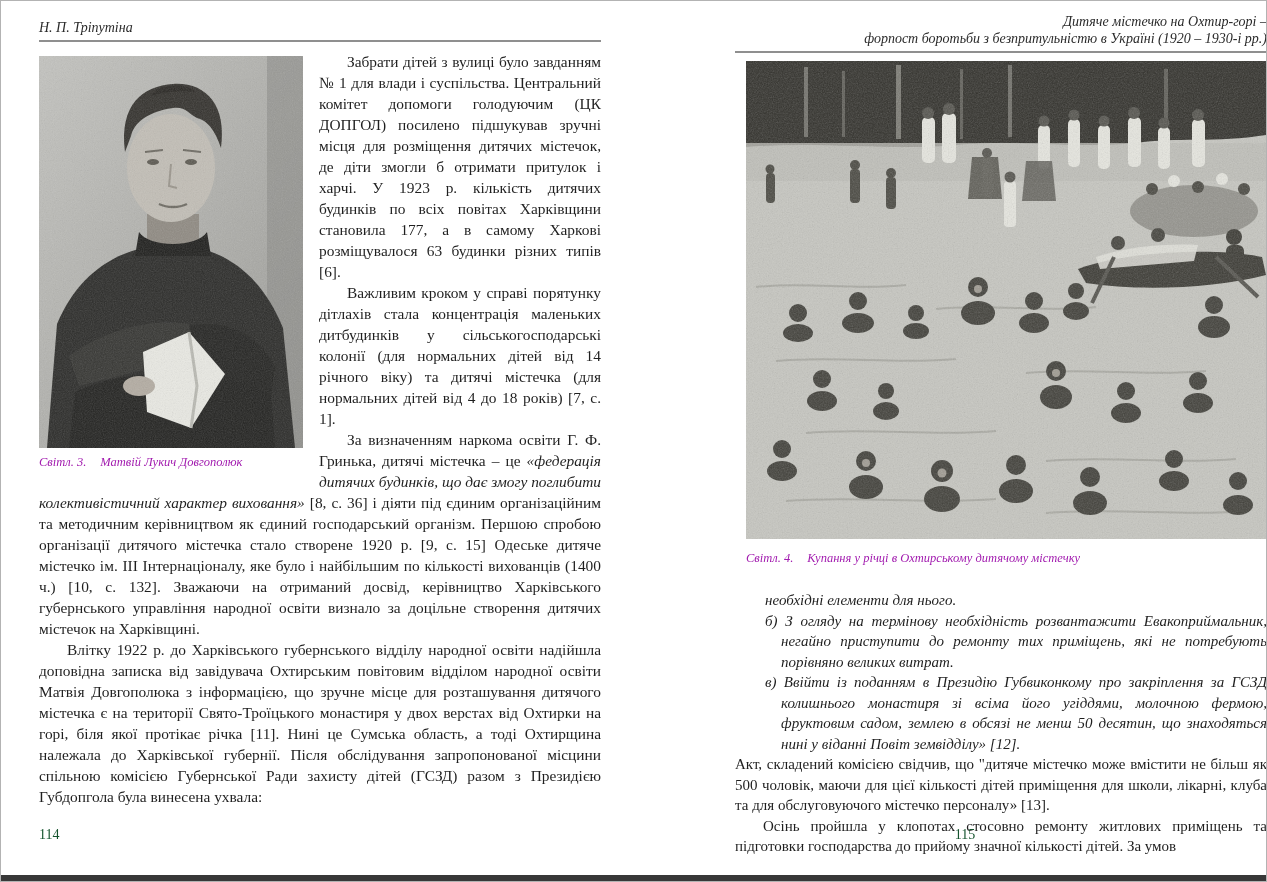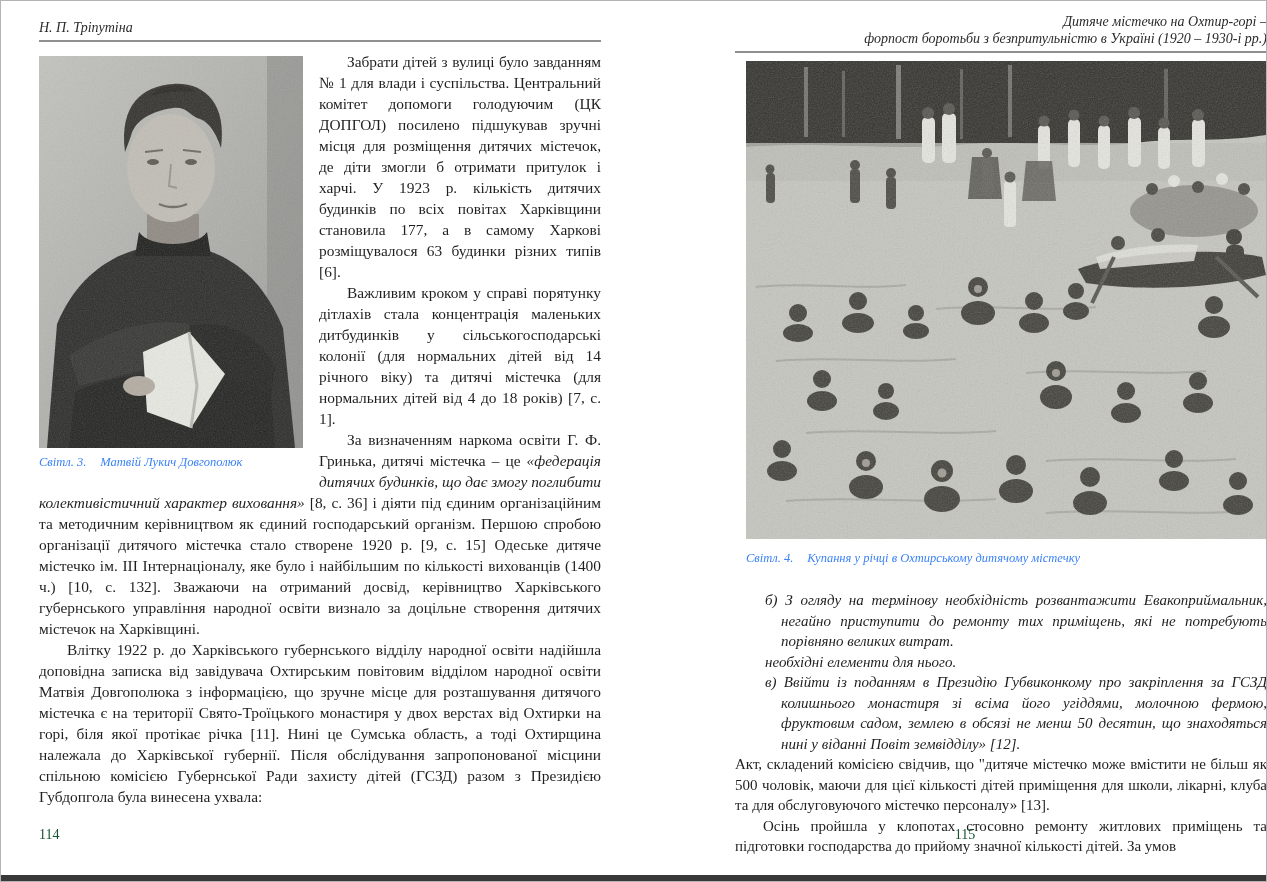--- a/index.html
+++ b/index.html
@@ -20,21 +20,21 @@
   .running-head{
     font-style:italic;font-size:14px;line-height:17px;color:#2a2a2a;
     border-bottom:2px solid #8f8f8f;padding-bottom:4px;
   }
   .running-head.right{text-align:right;}
   .lp-body{margin-top:9px;font-size:15.4px;line-height:21px;text-align:justify;}
   .lp-body p{margin:0;text-indent:28px;}
   .portrait-fig{float:left;width:264px;margin:5px 16px 4px 0;}
   .portrait-fig .photo-frame{width:264px;height:392px;overflow:hidden;background:#b0b0ac;}
   figcaption{
-    font-style:italic;font-size:12.5px;line-height:15px;color:#3b82f6;
+    font-style:italic;font-size:12.5px;line-height:15px;color:#a21caf;
     margin-top:7px;text-align:left;text-indent:0;
   }
   .cap-gap{display:inline-block;width:14px;}
   .quote-left{
     font-style:italic;margin:0;text-indent:0;
     padding-left:37px;text-align:justify;text-align-last:justify;
   }
   .pagenum{position:absolute;top:826px;font-size:14px;color:#14532d;}
   .pagenum.left{left:38px;}
   .pagenum.right{left:698px;width:532px;text-align:center;}
@@ -300,22 +300,22 @@
 
           <rect width="520" height="478" filter="url(#grain2)" opacity="0.28"></rect>
         </svg>
       </div>
       <figcaption class="rp-caption">
         <span>Світл. 4.</span><span class="cap-gap"></span><span>Купання у річці в Охтирському дитячому містечку</span>
       </figcaption>
     </figure>
 
     <div class="rp-body">
+      <p class="rq first">необхідні елементи для нього.</p>
       <p class="rq">б) З огляду на термінову необхідність розвантажити Евакоприймальник, негайно приступити до ремонту тих приміщень, які не потребують порівняно великих витрат.</p>
-      <p class="rq first">необхідні елементи для нього.</p>
       <p class="rq">в) Ввійти із поданням в Президію Губвиконкому про закріплення за ГСЗД колишнього монастиря зі всіма його угіддями, молочною фермою, фруктовим садом, землею в обсязі не менш 50 десятин, що знаходяться нині у віданні Повіт земвідділу» [12].</p>
       <p class="rp-plain">Акт, складений комісією свідчив, що "дитяче містечко може вмістити не більш як 500 чоловік, маючи для цієї кількості дітей приміщення для школи, лікарні, клуба та для обслуговуючого містечко персоналу» [13].</p>
       <p class="rp-indent">Осінь пройшла у клопотах стосовно ремонту житлових приміщень та підготовки господарства до прийому значної кількості дітей. За умов</p>
     </div>
   </div>
 
   <div class="pagenum left">114</div>
   <div class="pagenum right">115</div>
 
   <div class="bottom-bar"></div>

